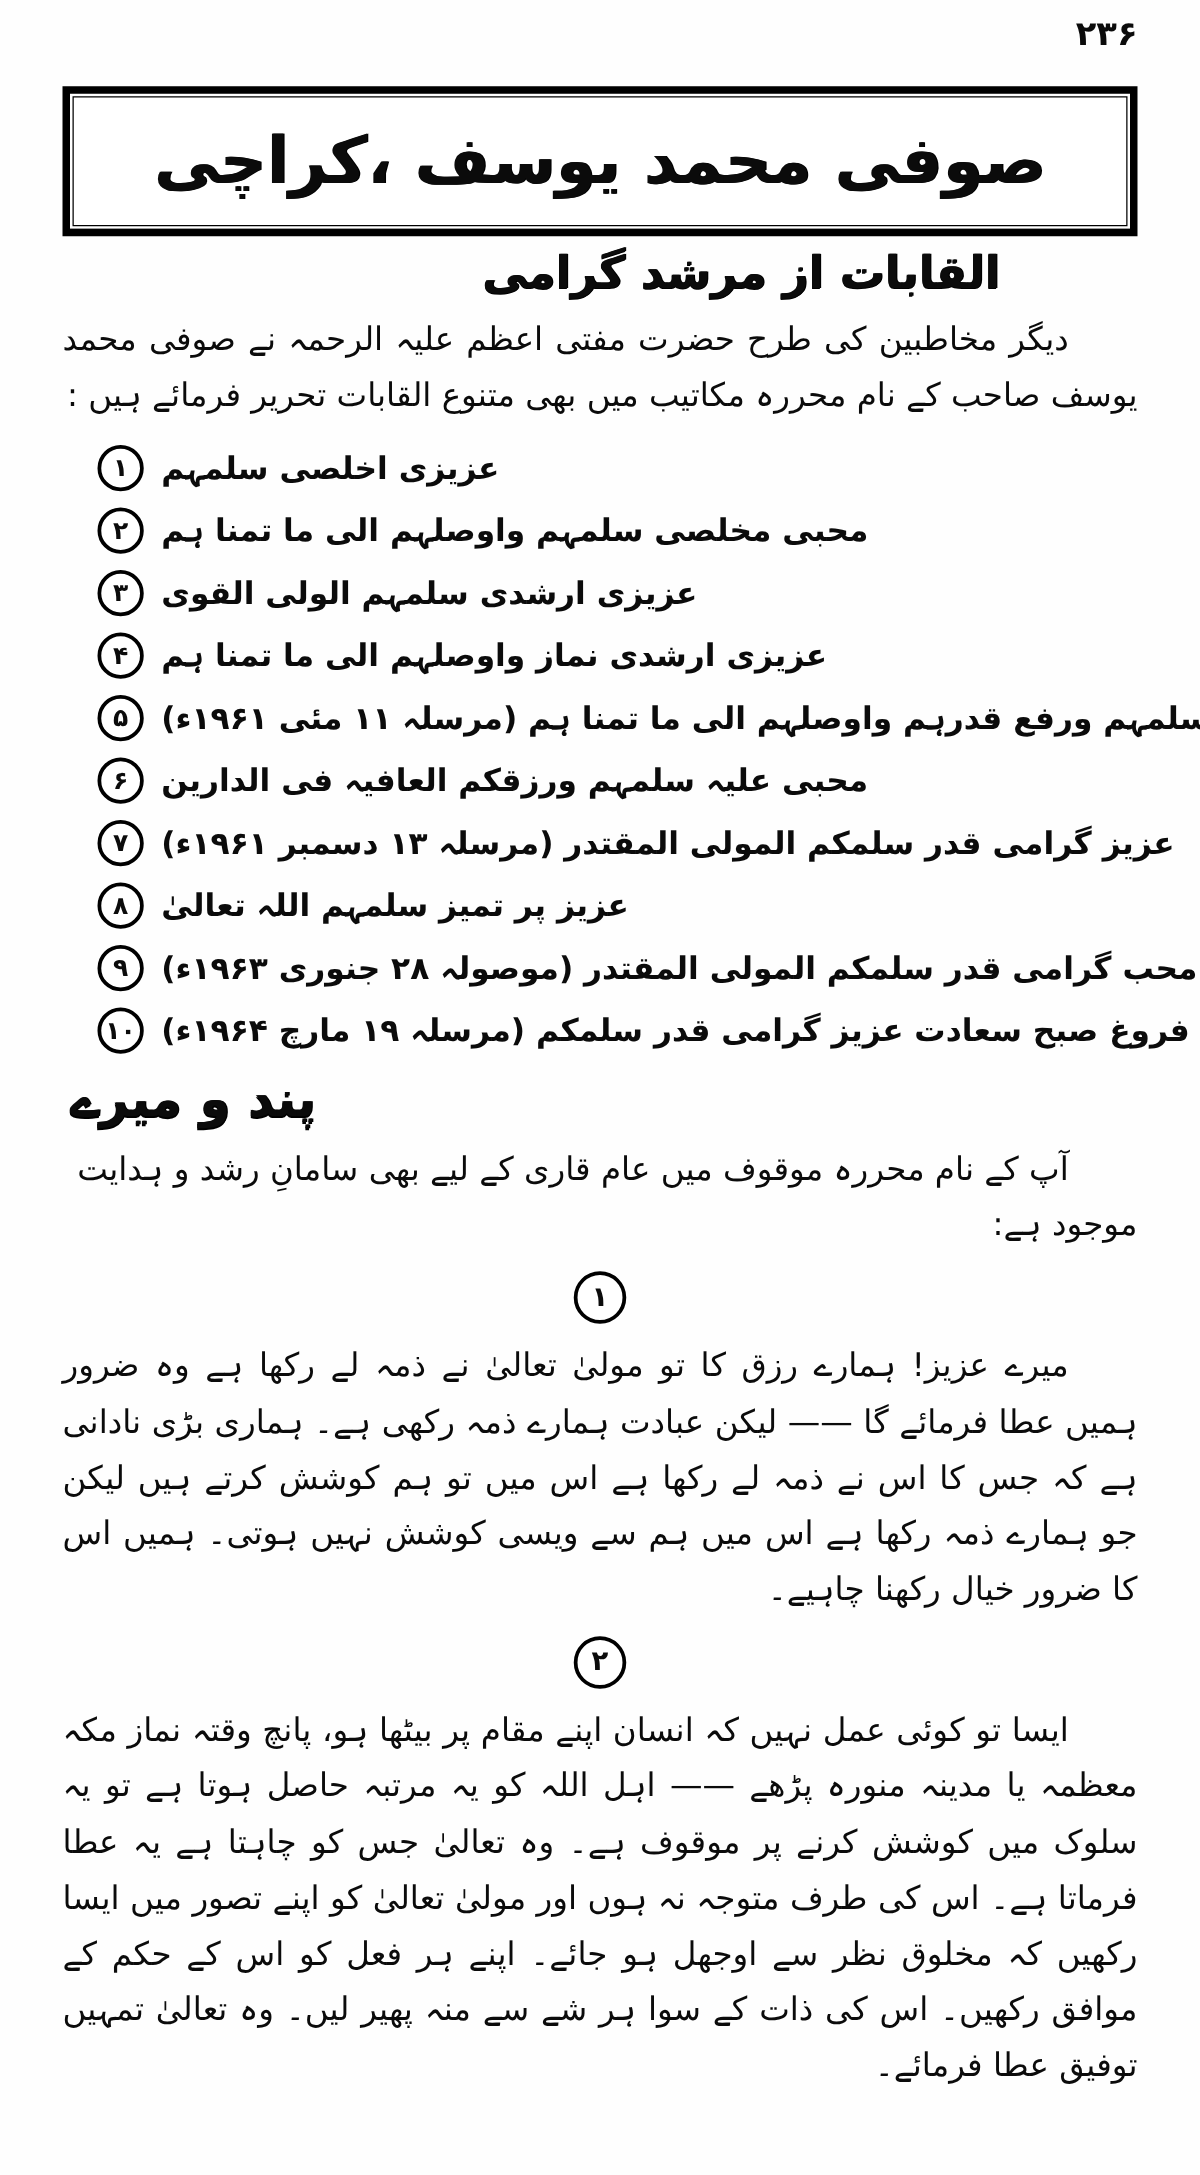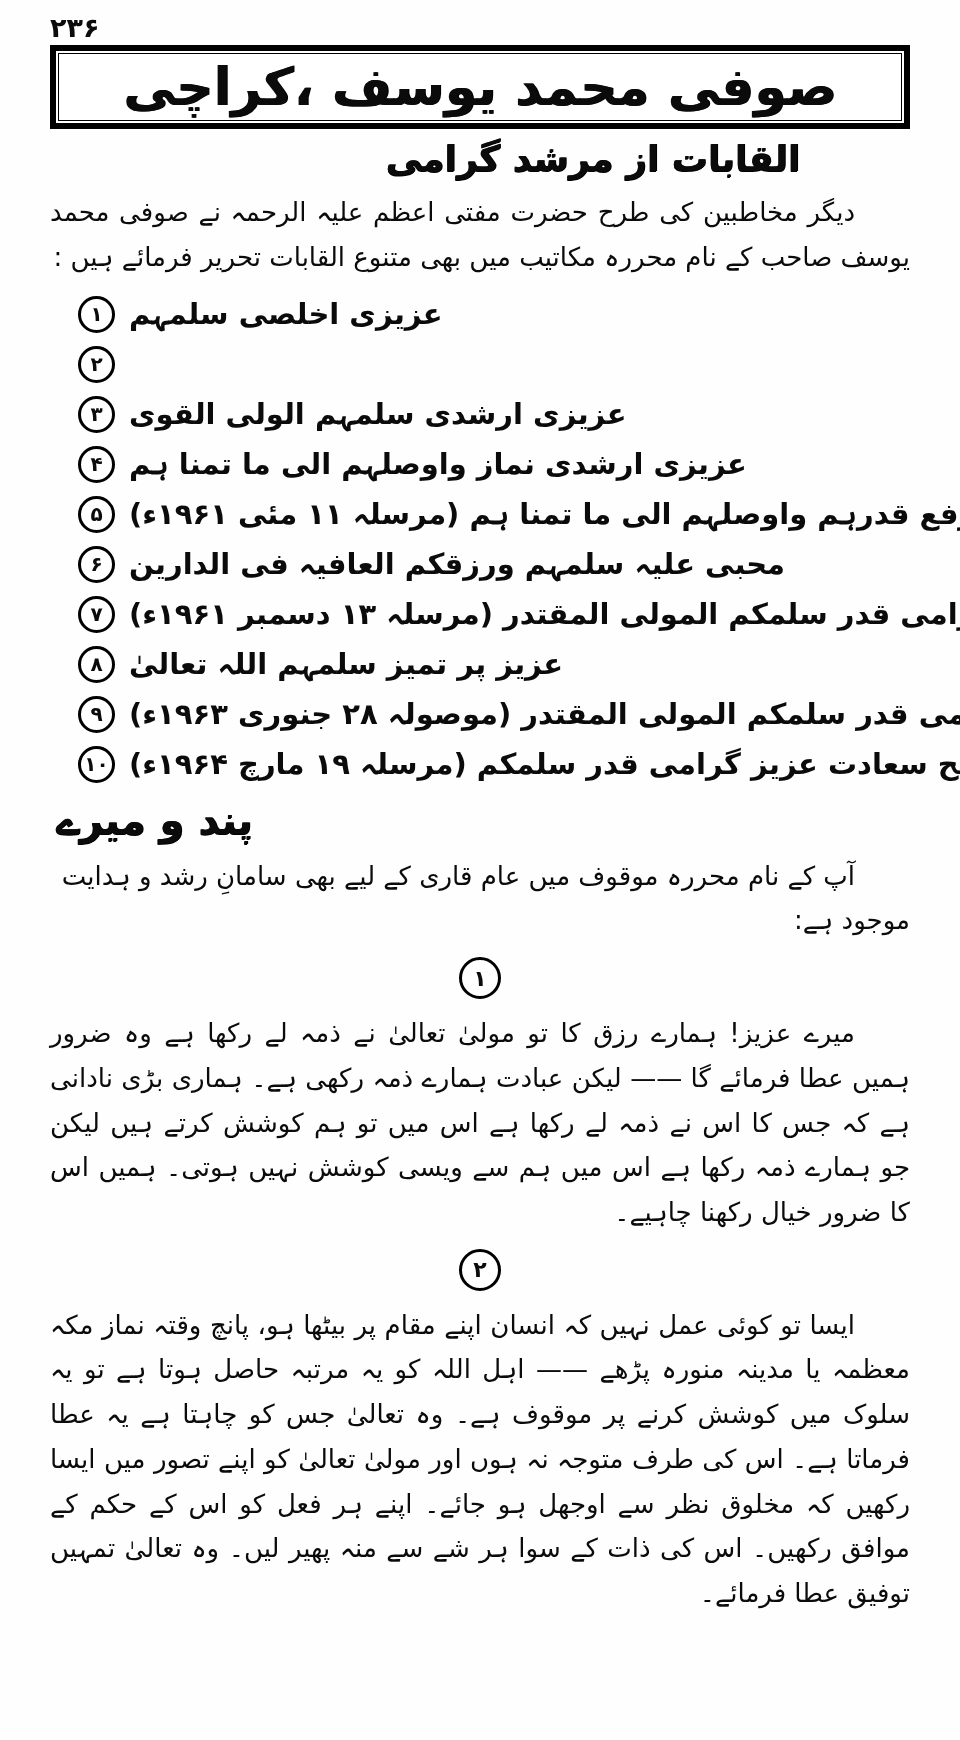--- a/index.html
+++ b/index.html
@@ -7,31 +7,31 @@
   body {
     height:1740px;
     background:#fefefe;
     color:#0b0b0b;
     font-family:"DejaVu Sans", sans-serif;
     overflow:hidden;
   }
   .page { padding:12px 50px 0 50px; }
 
   .page-number {
-    text-align:left;
+    text-align:right;
     font-size:27px;
     font-weight:bold;
     letter-spacing:3px;
-    margin-bottom:2px;
+    margin-bottom:26px;
   }
 
   .title-box {
     border:6px solid #000;
     box-shadow: inset 0 0 0 2px #fff, inset 0 0 0 3px #000;
-    height:84px;
+    height:120px;
     display:flex;
     align-items:center;
     justify-content:center;
     padding:6px 18px;
     background:#fff;
   }
   .title-box .title {
     direction:rtl;
     font-size:52px;
     font-weight:bold;
@@ -82,21 +82,21 @@
     border-radius:50%;
     display:flex;
     align-items:center;
     justify-content:center;
     font-size:20px;
     font-weight:bold;
     background:#fff;
   }
   .item-text {
     direction:rtl;
-    font-size:29px;
+    font-size:25px;
     font-weight:bold;
     white-space:nowrap;
   }
 
   .center-num {
     display:flex;
     justify-content:center;
     margin:14px 0 12px 0;
   }
   .center-num .num-circle { width:42px; height:42px; font-size:22px; }
@@ -118,20 +118,21 @@
 
   <p class="para">دیگر مخاطبین کی طرح حضرت مفتی اعظم علیہ الرحمہ نے صوفی محمد یوسف صاحب کے نام محررہ مکاتیب میں بھی متنوع القابات تحریر فرمائے ہیں :</p>
 
   <div class="list">
     <div class="list-item">
       <span class="num-circle">۱</span>
       <span class="item-text">عزیزی اخلصی سلمہم</span>
     </div>
     <div class="list-item">
       <span class="num-circle">۲</span>
+      <span class="item-text">محبی مخلصی سلمہم واوصلہم الی ما تمنا ہم</span>
     </div>
     <div class="list-item">
       <span class="num-circle">۳</span>
       <span class="item-text">عزیزی ارشدی سلمہم الولی القوی</span>
     </div>
     <div class="list-item">
       <span class="num-circle">۴</span>
       <span class="item-text">عزیزی ارشدی نماز واوصلہم الی ما تمنا ہم</span>
     </div>
     <div class="list-item">

